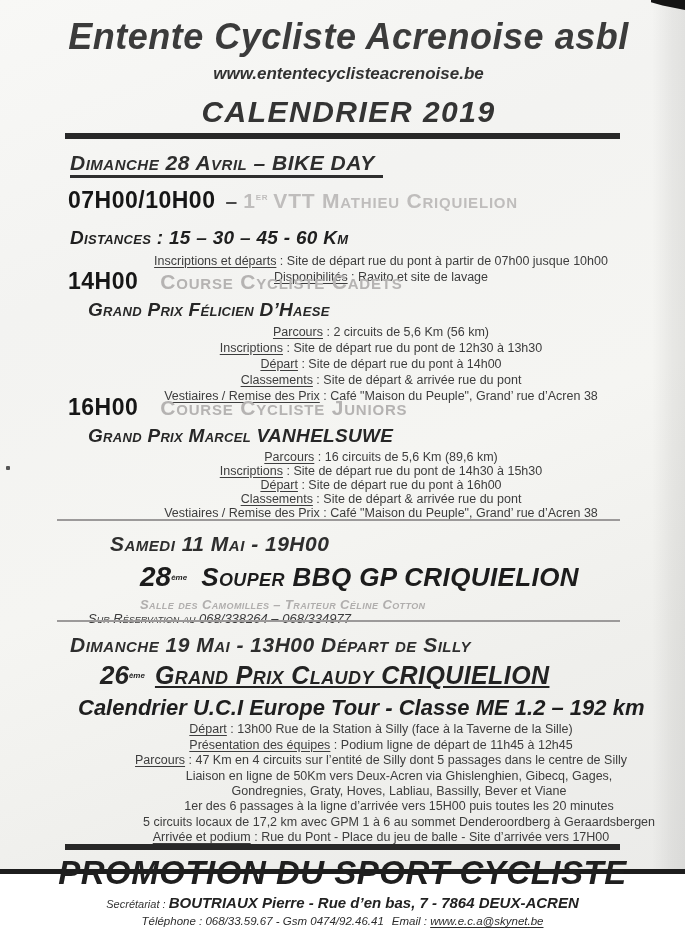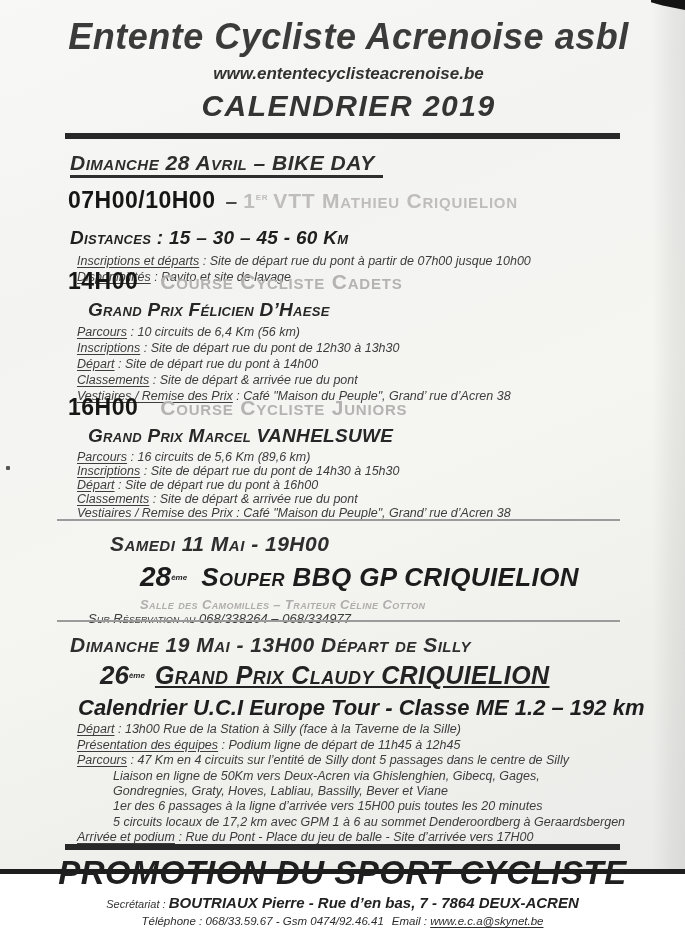--- a/index.html
+++ b/index.html
@@ -22,41 +22,41 @@
 
   .rule-thick{position:absolute;left:65px;width:555px;height:6px;background:#282828;}
   .rule-thin{position:absolute;left:57px;width:563px;height:2px;background:#9c9a9a;}
 
   .abs{position:absolute;left:0;right:0;}
 
   
   .header{text-align:center;padding-left:12px;}
   .club-name{font-style:italic;font-weight:bold;font-size:36px;line-height:42px;color:#3b3b3b;letter-spacing:0.5px;}
   .website{font-style:italic;font-weight:bold;font-size:17px;line-height:20px;margin-top:6px;color:#323232;}
-  .cal-title{font-style:italic;font-weight:bold;font-size:30px;line-height:32px;margin-top:6px;color:#343434;letter-spacing:1.5px;}
+  .cal-title{font-style:italic;font-weight:bold;font-size:30px;line-height:32px;margin-top:12px;color:#343434;letter-spacing:1.5px;}
   .day-head{display:inline-block;margin-left:70px;font-style:italic;font-weight:bold;font-size:21px;line-height:25px;
     font-variant:small-caps;color:#2e2e2e;border-bottom:3px solid #2e2e2e;padding-right:8px;letter-spacing:0.5px;}
   .day-head.nou{border-bottom:none;padding-right:0;}
 
   .time-row{margin-left:68px;line-height:27px;white-space:nowrap;}
   .time{font-weight:bold;font-size:23px;color:#161616;letter-spacing:0.5px;}
   .dash-dark{font-weight:bold;font-size:21px;color:#4a4a4a;margin:0 6px 0 10px;}
   .cat{font-weight:bold;font-size:21px;font-variant:small-caps;color:#b5b3b2;letter-spacing:0.8px;}
   .cat.vtt{color:#bfbdbc;}
   .cat.gap{margin-left:22px;}
   .sup-sc{font-size:55%;vertical-align:super;}
   .sup-norm{font-size:50%;vertical-align:super;font-variant:normal;}
   .name-gap{margin-left:5px;}
 
   .distances{margin-left:70px;font-style:italic;font-weight:bold;font-size:19px;line-height:24px;
     font-variant:small-caps;color:#1f1f1f;margin-top:10px;letter-spacing:0.3px;}
   .race{margin-left:88px;font-style:italic;font-weight:bold;font-size:19px;line-height:22px;
     font-variant:small-caps;color:#272727;margin-top:2px;letter-spacing:0.3px;}
 
-  .details{margin-left:77px;margin-top:3px;font-style:italic;color:#3d3d3d;}
+  .details{margin-left:77px;margin-top:3px;color:#3d3d3d;text-align:center;}
   .detail{font-size:12.5px;line-height:16px;white-space:nowrap;}
   .details.tight .detail{line-height:14px;}
   .details.mid .detail{line-height:15.4px;}
   .detail .dlabel{text-decoration:underline;text-underline-offset:2px;}
   .detail.cont{padding-left:36px;}
 
   
   .bbq-row{margin-left:100px;margin-top:4px;font-style:italic;font-weight:bold;font-variant:small-caps;
     color:#1c1c1c;line-height:33px;white-space:nowrap;}
   .ed-num{font-size:28px;}
@@ -113,21 +113,21 @@
       <div class="detail"><span class="dlabel">Disponibilités</span><span> : </span><span>Ravito et site de lavage</span></div>
     </div>
   </div>
 
   <div class="abs" style="top:268px;">
     <div class="time-row">
       <span class="time">14H00</span><span class="cat gap">Course Cycliste Cadets</span>
     </div>
     <div class="race">Grand Prix Félicien D’Haese</div>
     <div class="details">
-      <div class="detail"><span class="dlabel">Parcours</span><span> : </span><span>10 circuits de 6,4 Km (56 km)</span></div>
+      <div class="detail"><span class="dlabel">Parcours</span><span> : </span><span>2 circuits de 5,6 Km (56 km)</span></div>
       <div class="detail"><span class="dlabel">Inscriptions</span><span> : </span><span>Site de départ rue du pont de 12h30 à 13h30</span></div>
       <div class="detail"><span class="dlabel">Départ</span><span> : </span><span>Site de départ rue du pont à 14h00</span></div>
       <div class="detail"><span class="dlabel">Classements</span><span> : </span><span>Site de départ &amp; arrivée rue du pont</span></div>
       <div class="detail"><span class="dlabel">Vestiaires / Remise des Prix</span><span> : </span><span>Café "Maison du Peuple", Grand’ rue d’Acren 38</span></div>
     </div>
   </div>
 
   <div class="abs" style="top:394px;">
     <div class="time-row">
       <span class="time">16H00</span><span class="cat gap">Course Cycliste Juniors</span>

